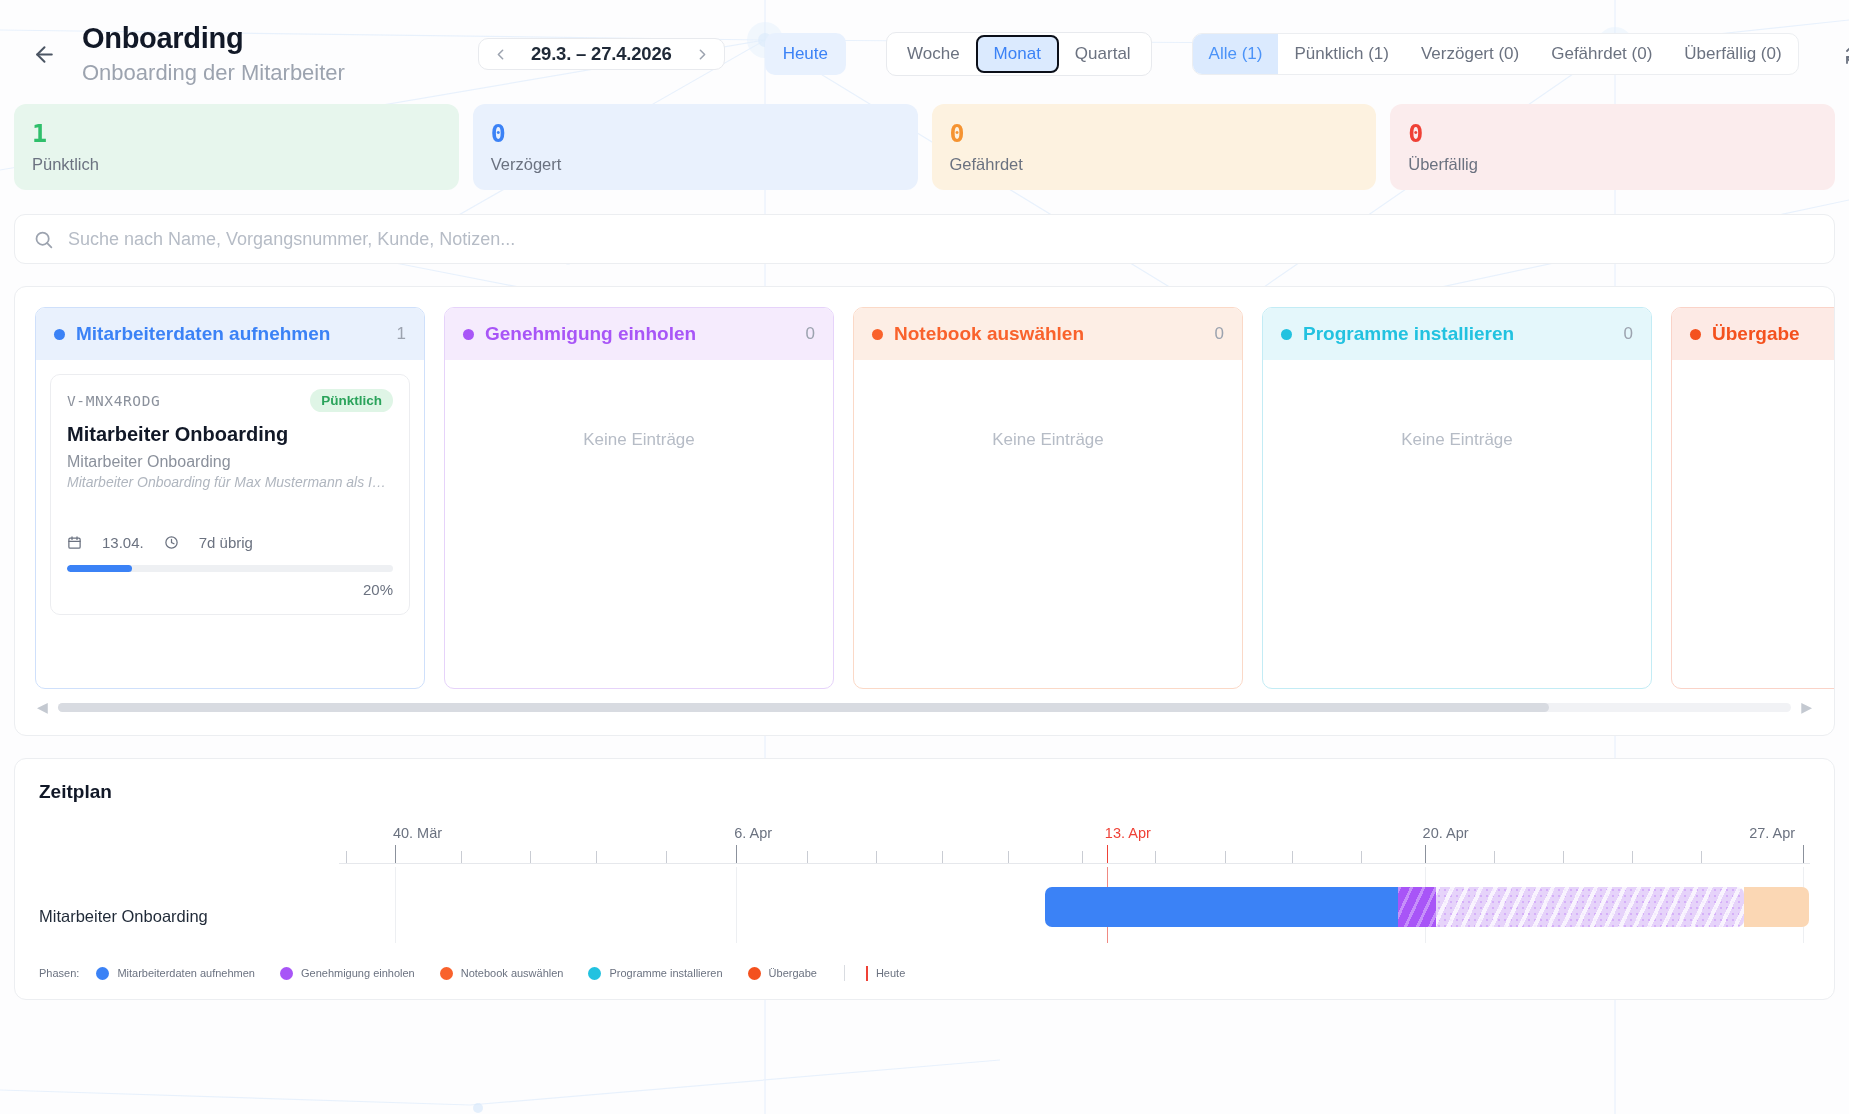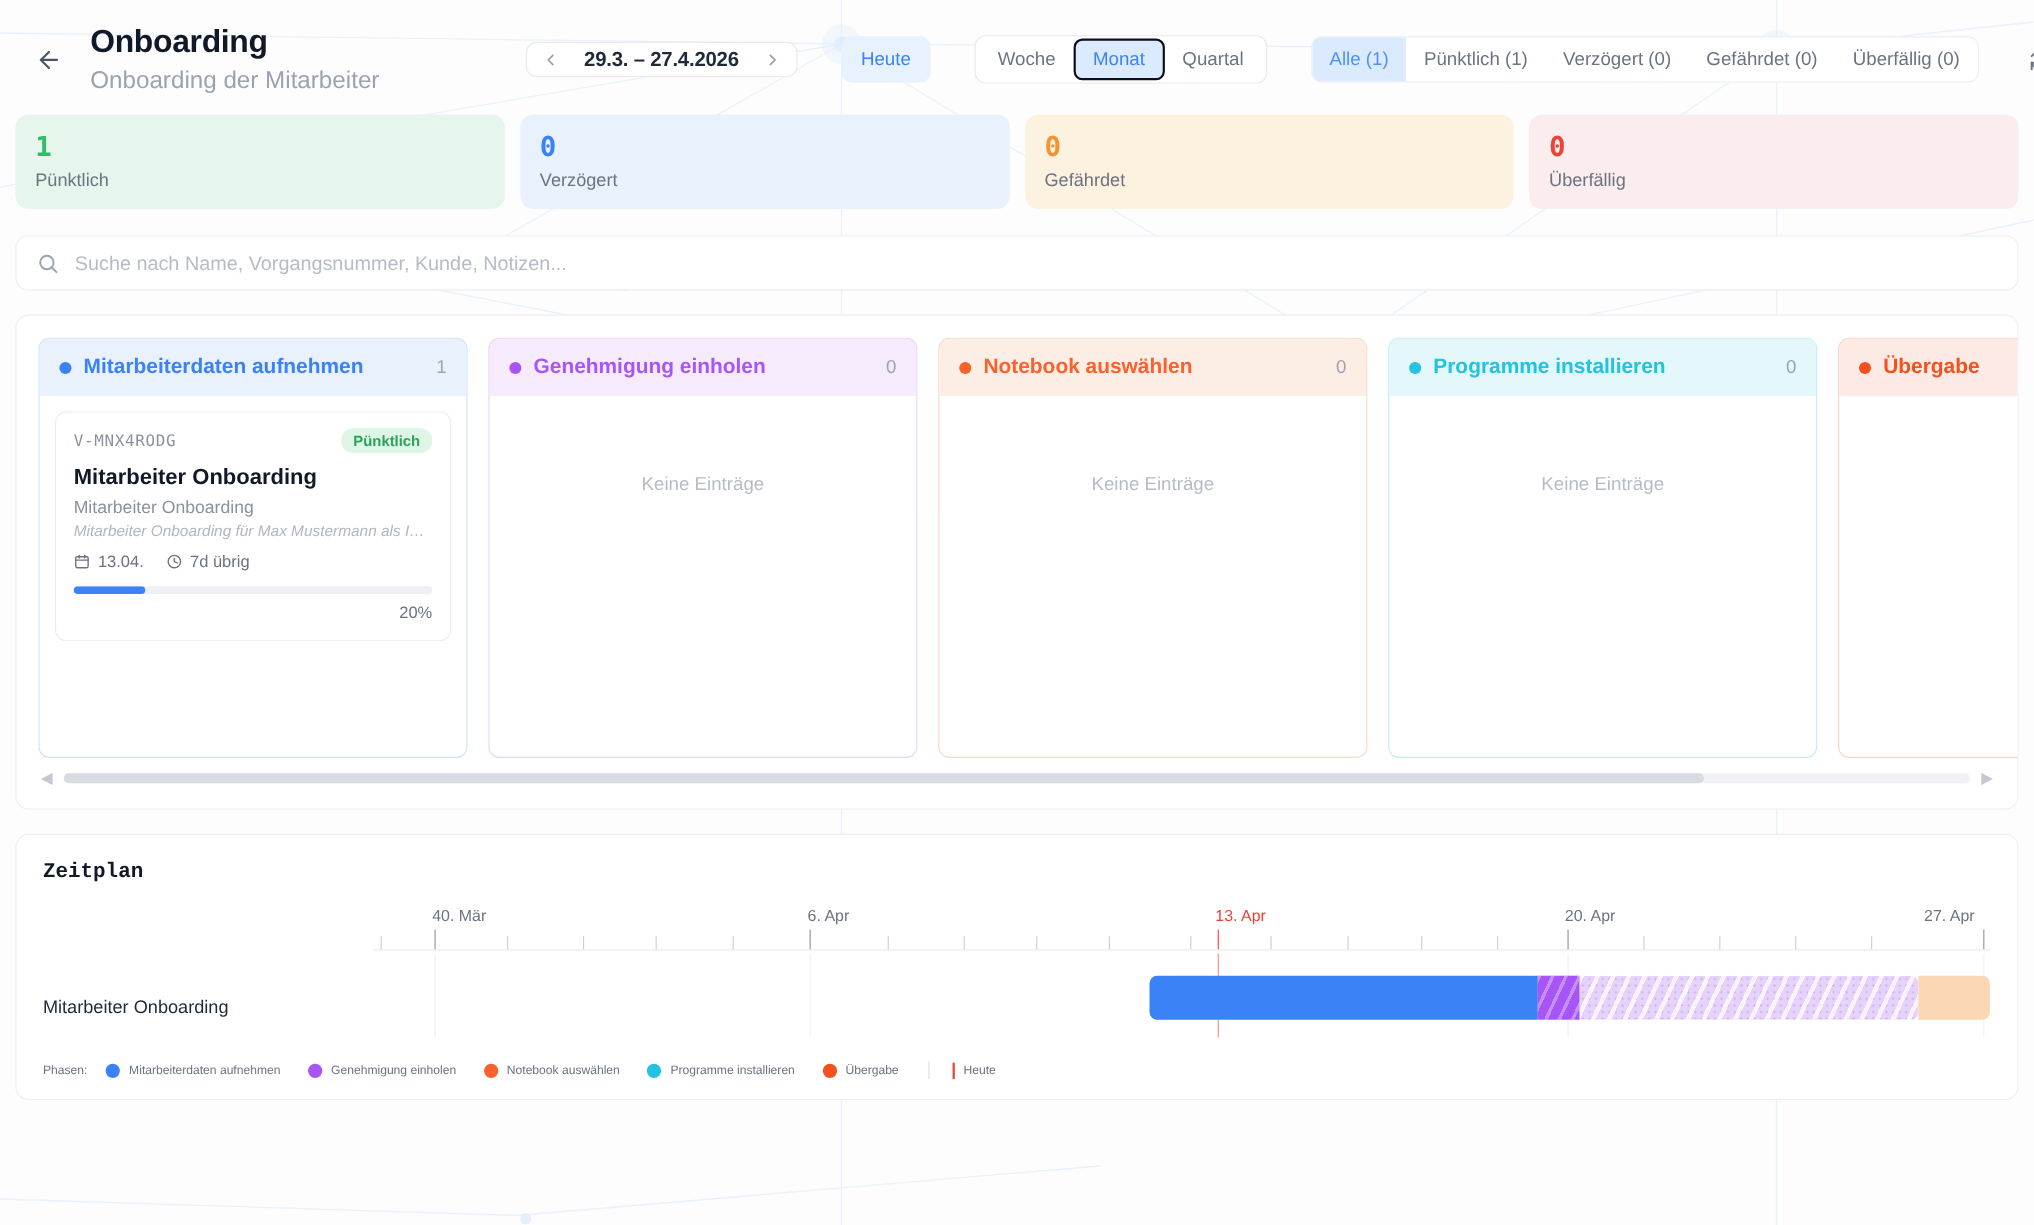--- a/index.html
+++ b/index.html
@@ -155,38 +155,38 @@
   }
   .badge {
     margin-left: auto; background: #dff5e6; color: #2aa35b;
     font-size: 13.5px; font-weight: 700; border-radius: 20px; padding: 4px 11px;
   }
   .card-title { font-size: 20px; font-weight: 600; color: #111827; margin-top: 11px; }
   .card-sub { font-size: 16px; color: #8b919c; margin-top: 7px; }
   .card-note { font-size: 14px; color: #b0b6bf; font-style: italic; margin-top: 3px;
     white-space: nowrap; overflow: hidden; text-overflow: ellipsis; }
   .card-meta { display: flex; align-items: center; gap: 20px; margin-top: 12px; font-size: 15px; color: #6b7280; }
-  .card-meta span.m { display: flex; align-items: center; gap: 7px; }
+  .card-meta span.m { display: flex; align-items: center; gap: 20px; margin-top: 32px; }
   .progress-track { height: 7px; border-radius: 4px; background: #eef0f3; margin-top: 14px; overflow: hidden; }
   .progress-fill { height: 100%; border-radius: 4px; background: #3b82f6; }
   .progress-pct { text-align: right; font-size: 15px; color: #6b7280; margin-top: 9px; }
 
   .hscroll { display: flex; align-items: center; gap: 10px; padding: 10px 22px 0 22px; }
   .hscroll .arw { color: #c4c9d1; font-size: 14px; }
   .hscroll .track { flex: 1; height: 9px; border-radius: 5px; background: #f1f2f5; position: relative; }
   .hscroll .thumb { position: absolute; left: 0; top: 0; bottom: 0; width: 86%; border-radius: 5px; background: #d8dbe1; }
 
   
   .timeline-panel {
     position: relative; z-index: 2;
     margin: 22px 14px 0 14px;
     border: 1px solid #eceef1; border-radius: 12px; background: #fff;
     height: 242px; padding: 22px 24px;
   }
-  .tl-title { font-size: 19px; font-weight: 600; color: #111827; font-family: Liberation Mono, monospace; }
+  .tl-title { font-size: 19px; font-weight: 600; color: #111827; }
   .tl-chart { position: relative; margin-top: 22px; height: 118px; }
   .tl-labels-left { position: absolute; left: 0; top: 0; width: 290px; height: 100%; }
   .tl-rowlabel { position: absolute; top: 82px; font-size: 16.5px; color: #1f2937; }
   .tl-grid { position: absolute; left: 300px; right: 0; top: 0; bottom: 0; }
   .tl-tick-label { position: absolute; top: 0; font-size: 14.5px; color: #6b7280; transform: translateX(-2px); white-space: nowrap; }
   .tl-tick-label.today { color: #ef4136; }
   .tl-axis { position: absolute; left: 0; right: 0; top: 38px; height: 1px; background: #e6e8ec; }
   .tl-tick { position: absolute; top: 26px; width: 1px; height: 12px; background: #c9ccd3; }
   .tl-tick.major { top: 20px; height: 18px; background: #8b919c; }
   .tl-tick.today { top: 20px; height: 18px; width: 1.5px; background: #ef4136; }

